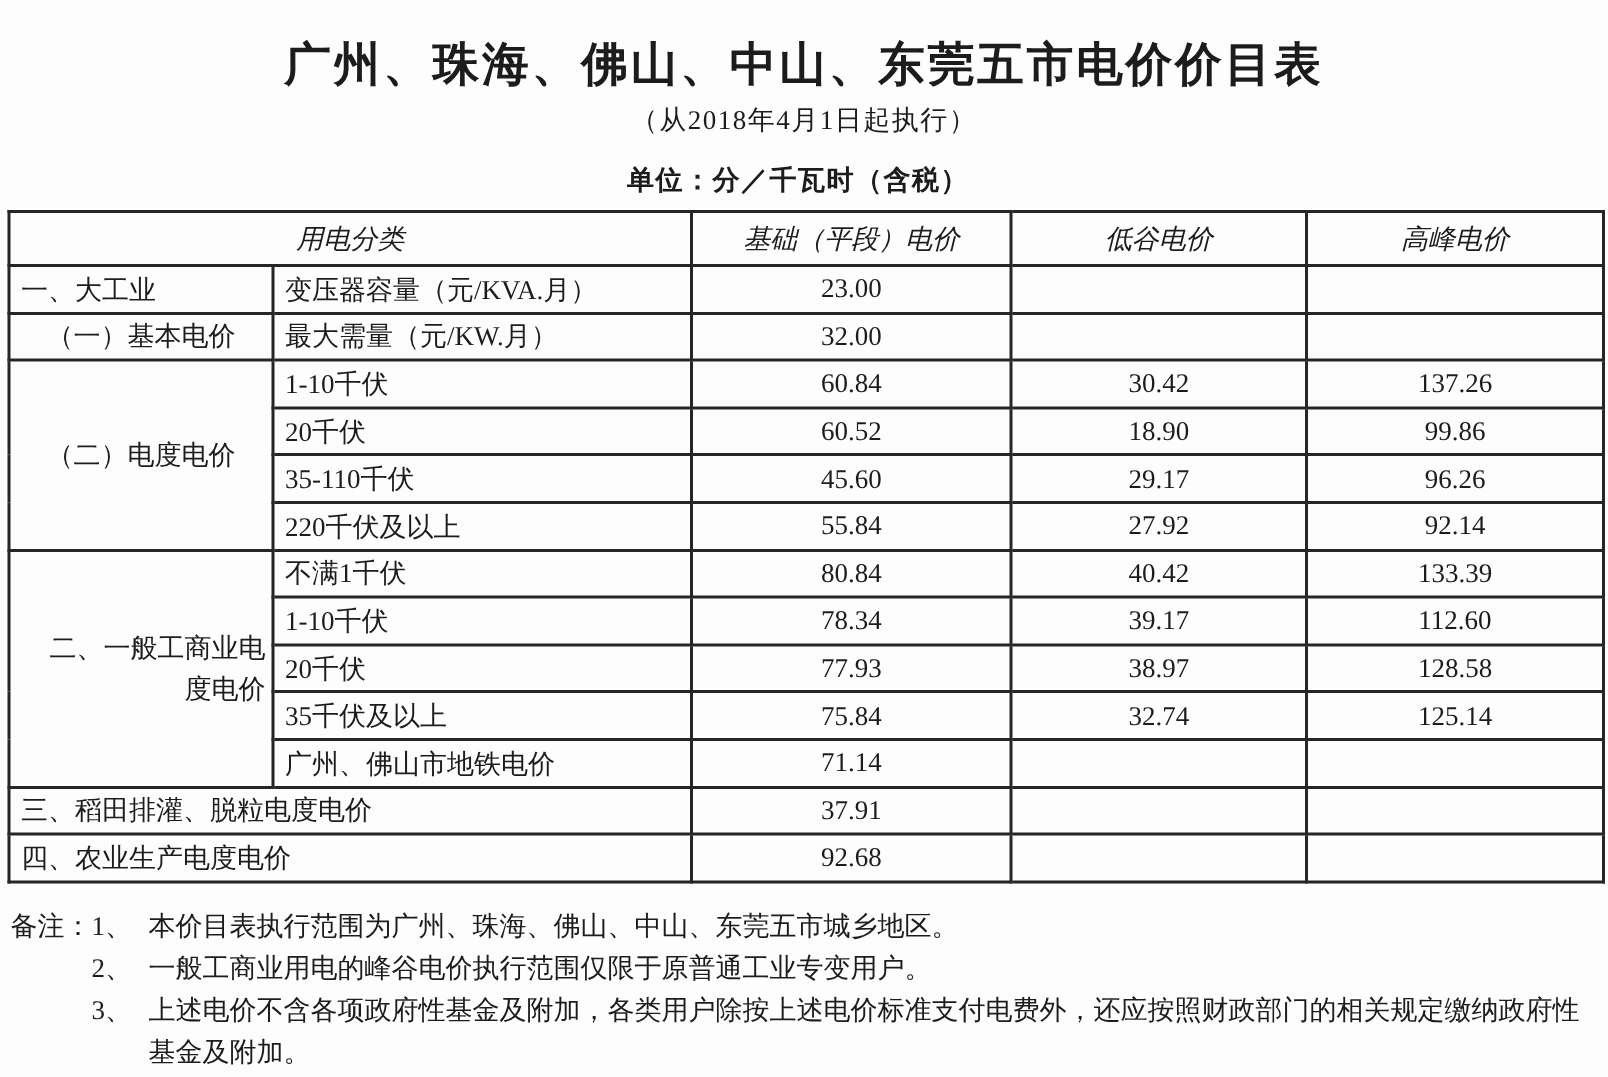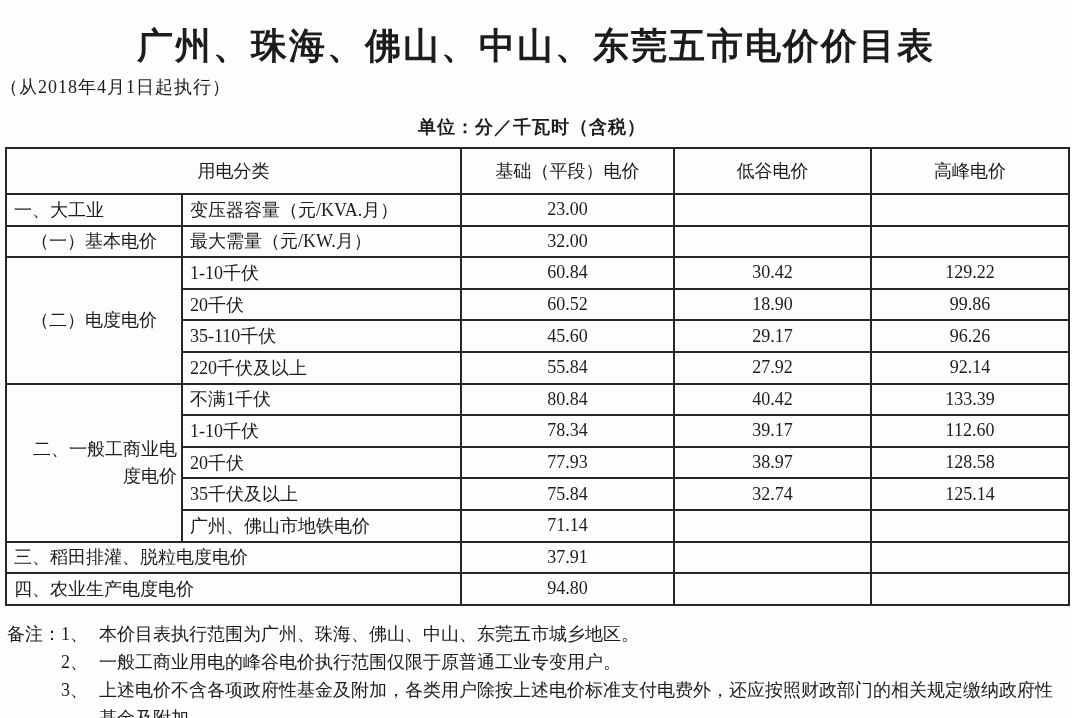--- a/index.html
+++ b/index.html
@@ -15,27 +15,27 @@
     color: #1c1c1c;
   }
   .page {
     position: relative;
     width: 1072px;
     height: 718px;
   }
   .doc-title {
     margin-top: 22px;
     text-align: center;
-    font-size: 36px;
+    font-size: 31px;
     font-weight: bold;
     letter-spacing: 2px;
   }
   .doc-subtitle {
     margin-top: 4px;
-    text-align: left;
+    text-align: center;
     font-size: 18px;
     letter-spacing: 1px;
   }
   .unit-note {
     margin-top: 16px;
     margin-right: 8px;
     text-align: center;
     font-size: 18px;
     font-weight: bold;
     letter-spacing: 1px;
@@ -50,21 +50,21 @@
   }
   table.price-table th,
   table.price-table td {
     border: 2px solid #262626;
     padding: 0 4px;
     font-weight: normal;
     vertical-align: middle;
     overflow: hidden;
     white-space: nowrap;
   }
-  tr.header-row { height: 46px; }
+  tr.header-row { height: 36px; font-style: italic; }
   tr.data-row { height: 31.6px; }
   .c-center { text-align: center; }
   .c-left   { text-align: left; padding-left: 7px !important; margin-top: 31px; }
   .cat-wrap { white-space: normal !important; line-height: 1.45; }
   .cat-line { display: block; text-align: right; }
   .notes {
     margin-top: 14px;
     margin-left: 7px;
     margin-right: 10px;
     font-size: 18px;
@@ -116,21 +116,21 @@
       <td class="c-center">32.00</td>
       <td class="c-center"></td>
       <td class="c-center"></td>
     </tr>
 
     <tr class="data-row">
       <td rowspan="4" class="c-center">（二）电度电价</td>
       <td class="c-left">1-10千伏</td>
       <td class="c-center">60.84</td>
       <td class="c-center">30.42</td>
-      <td class="c-center">129.22</td>
+      <td class="c-center">137.26</td>
     </tr>
     <tr class="data-row">
       <td class="c-left">20千伏</td>
       <td class="c-center">60.52</td>
       <td class="c-center">18.90</td>
       <td class="c-center">99.86</td>
     </tr>
     <tr class="data-row">
       <td class="c-left">35-110千伏</td>
       <td class="c-center">45.60</td>
@@ -181,21 +181,21 @@
 
     <tr class="data-row">
       <td colspan="2" class="c-left">三、稻田排灌、脱粒电度电价</td>
       <td class="c-center">37.91</td>
       <td class="c-center"></td>
       <td class="c-center"></td>
     </tr>
 
     <tr class="data-row">
       <td colspan="2" class="c-left">四、农业生产电度电价</td>
-      <td class="c-center">94.80</td>
+      <td class="c-center">92.68</td>
       <td class="c-center"></td>
       <td class="c-center"></td>
     </tr>
   </tbody>
     </table>
 
   <div class="notes">
     <div class="notes-row">
       <div class="notes-label">备注：</div>
       <div class="notes-list">

